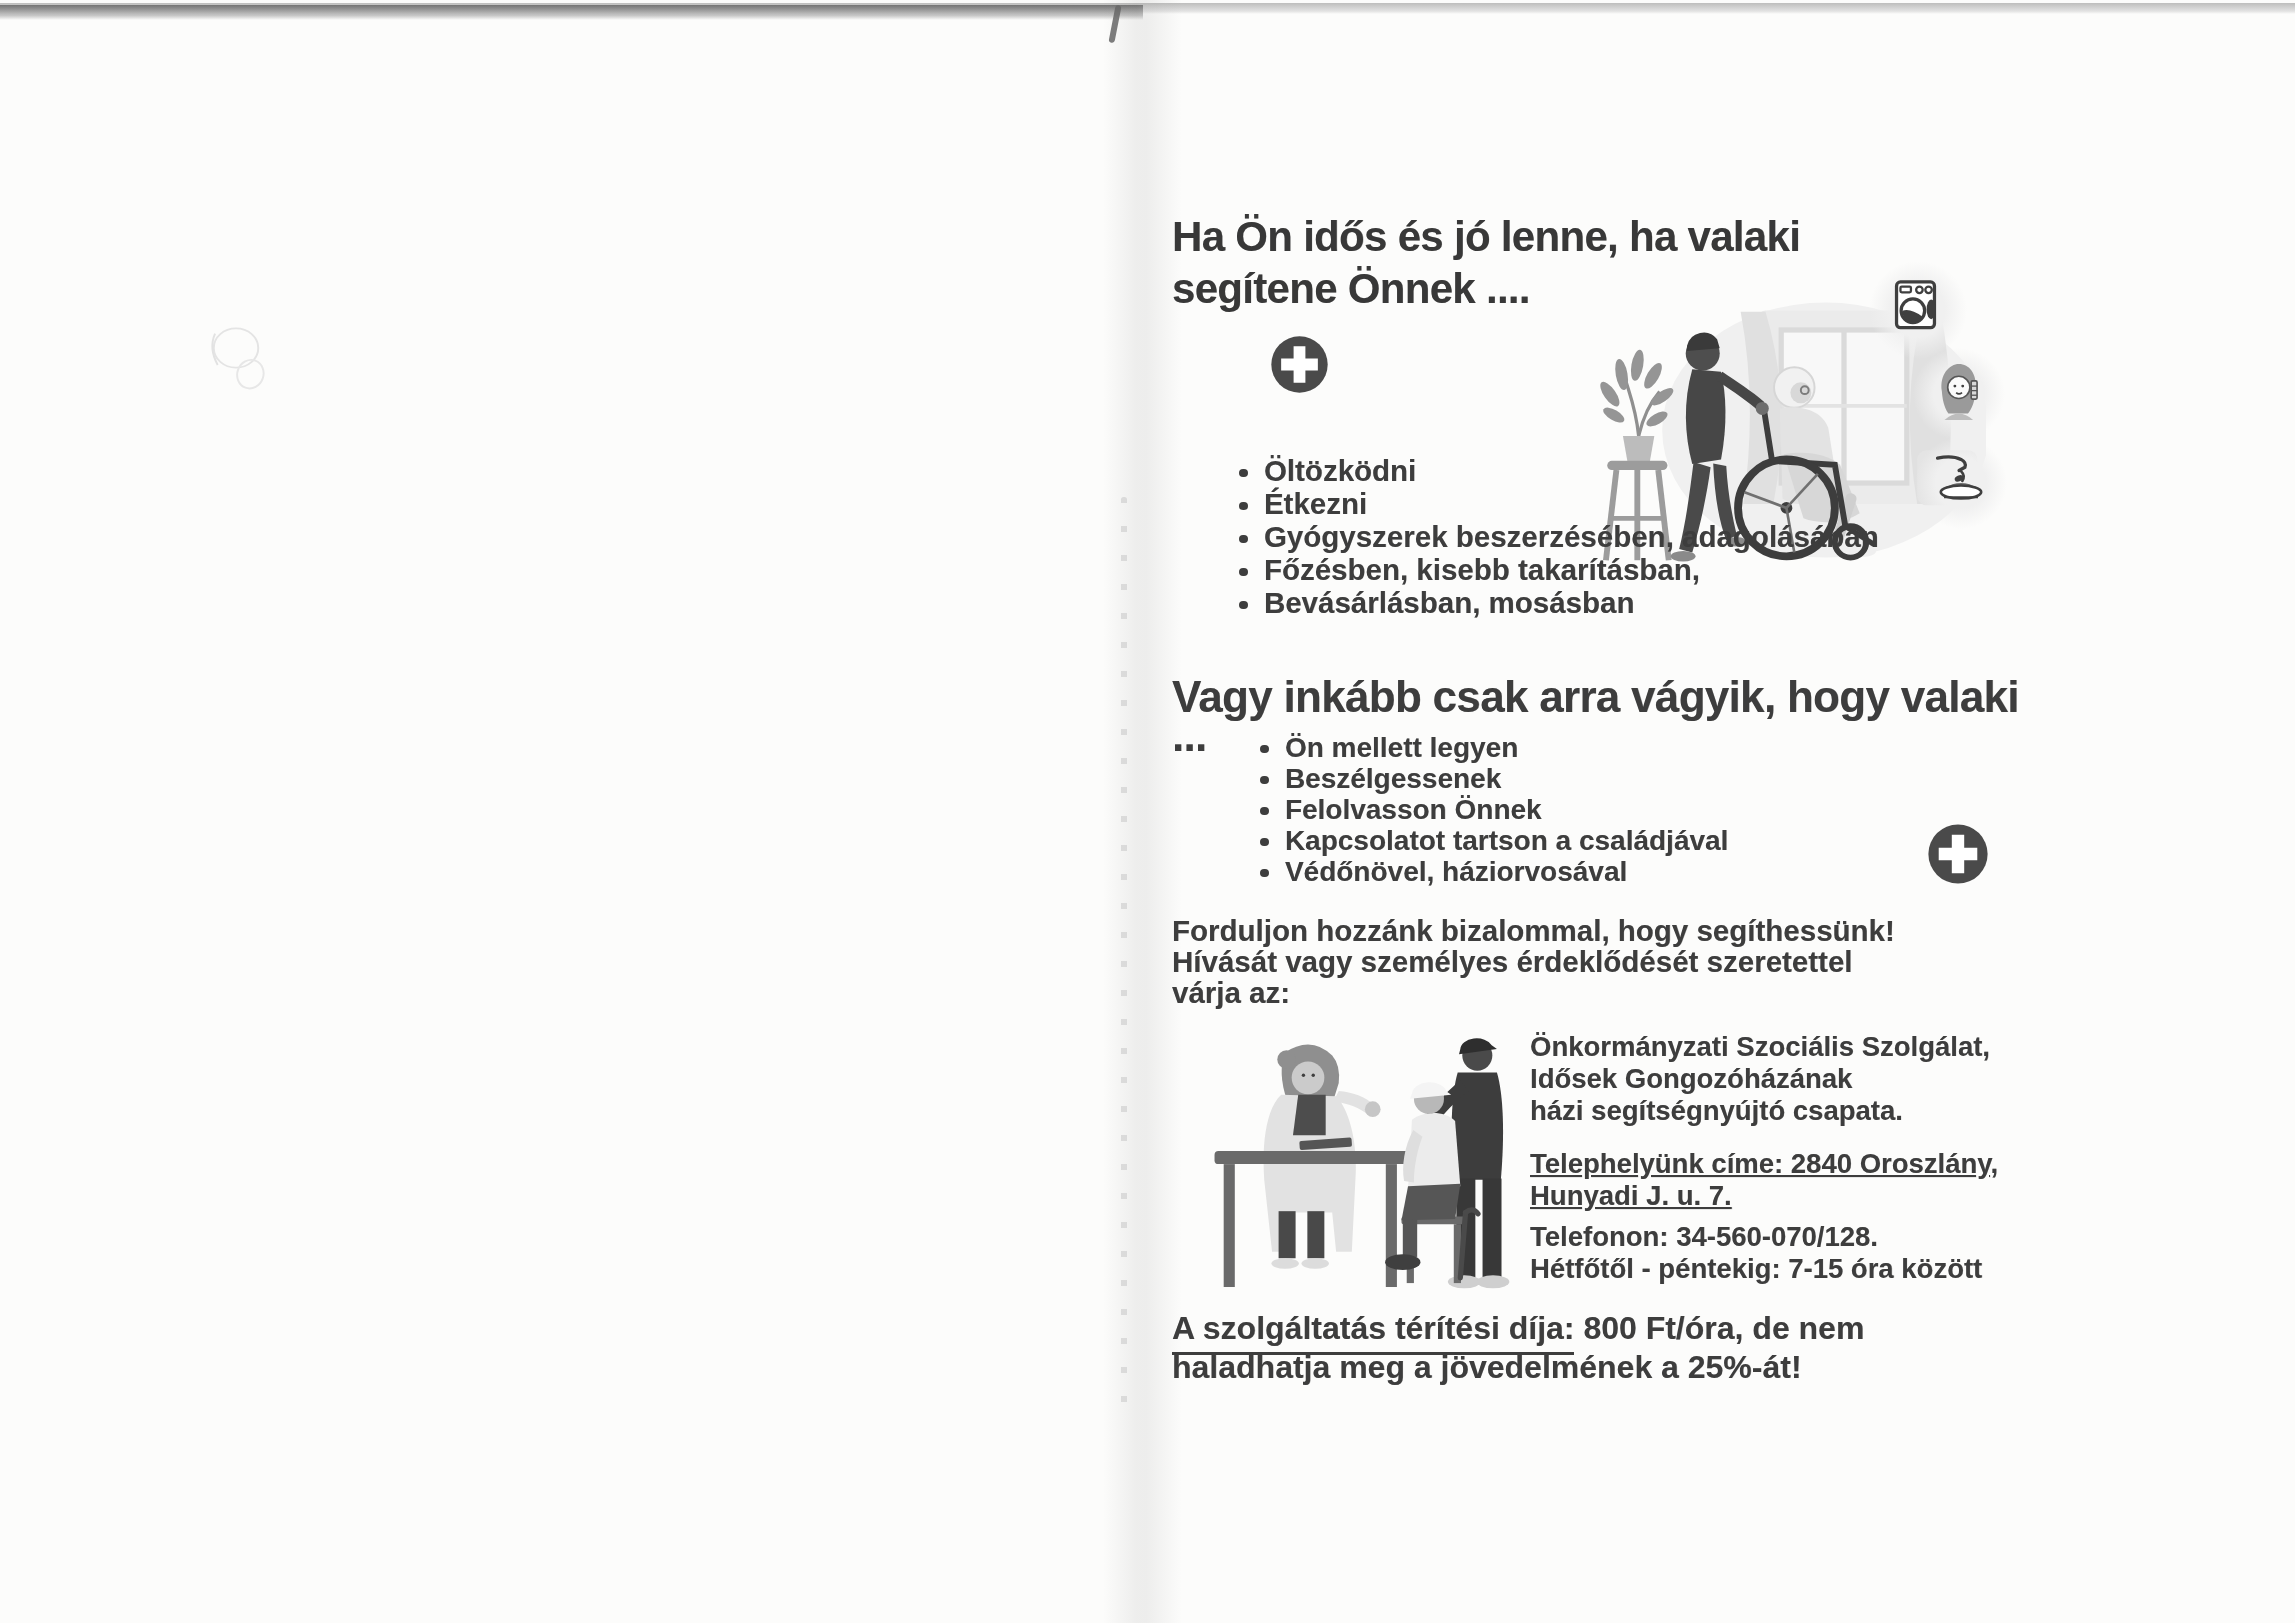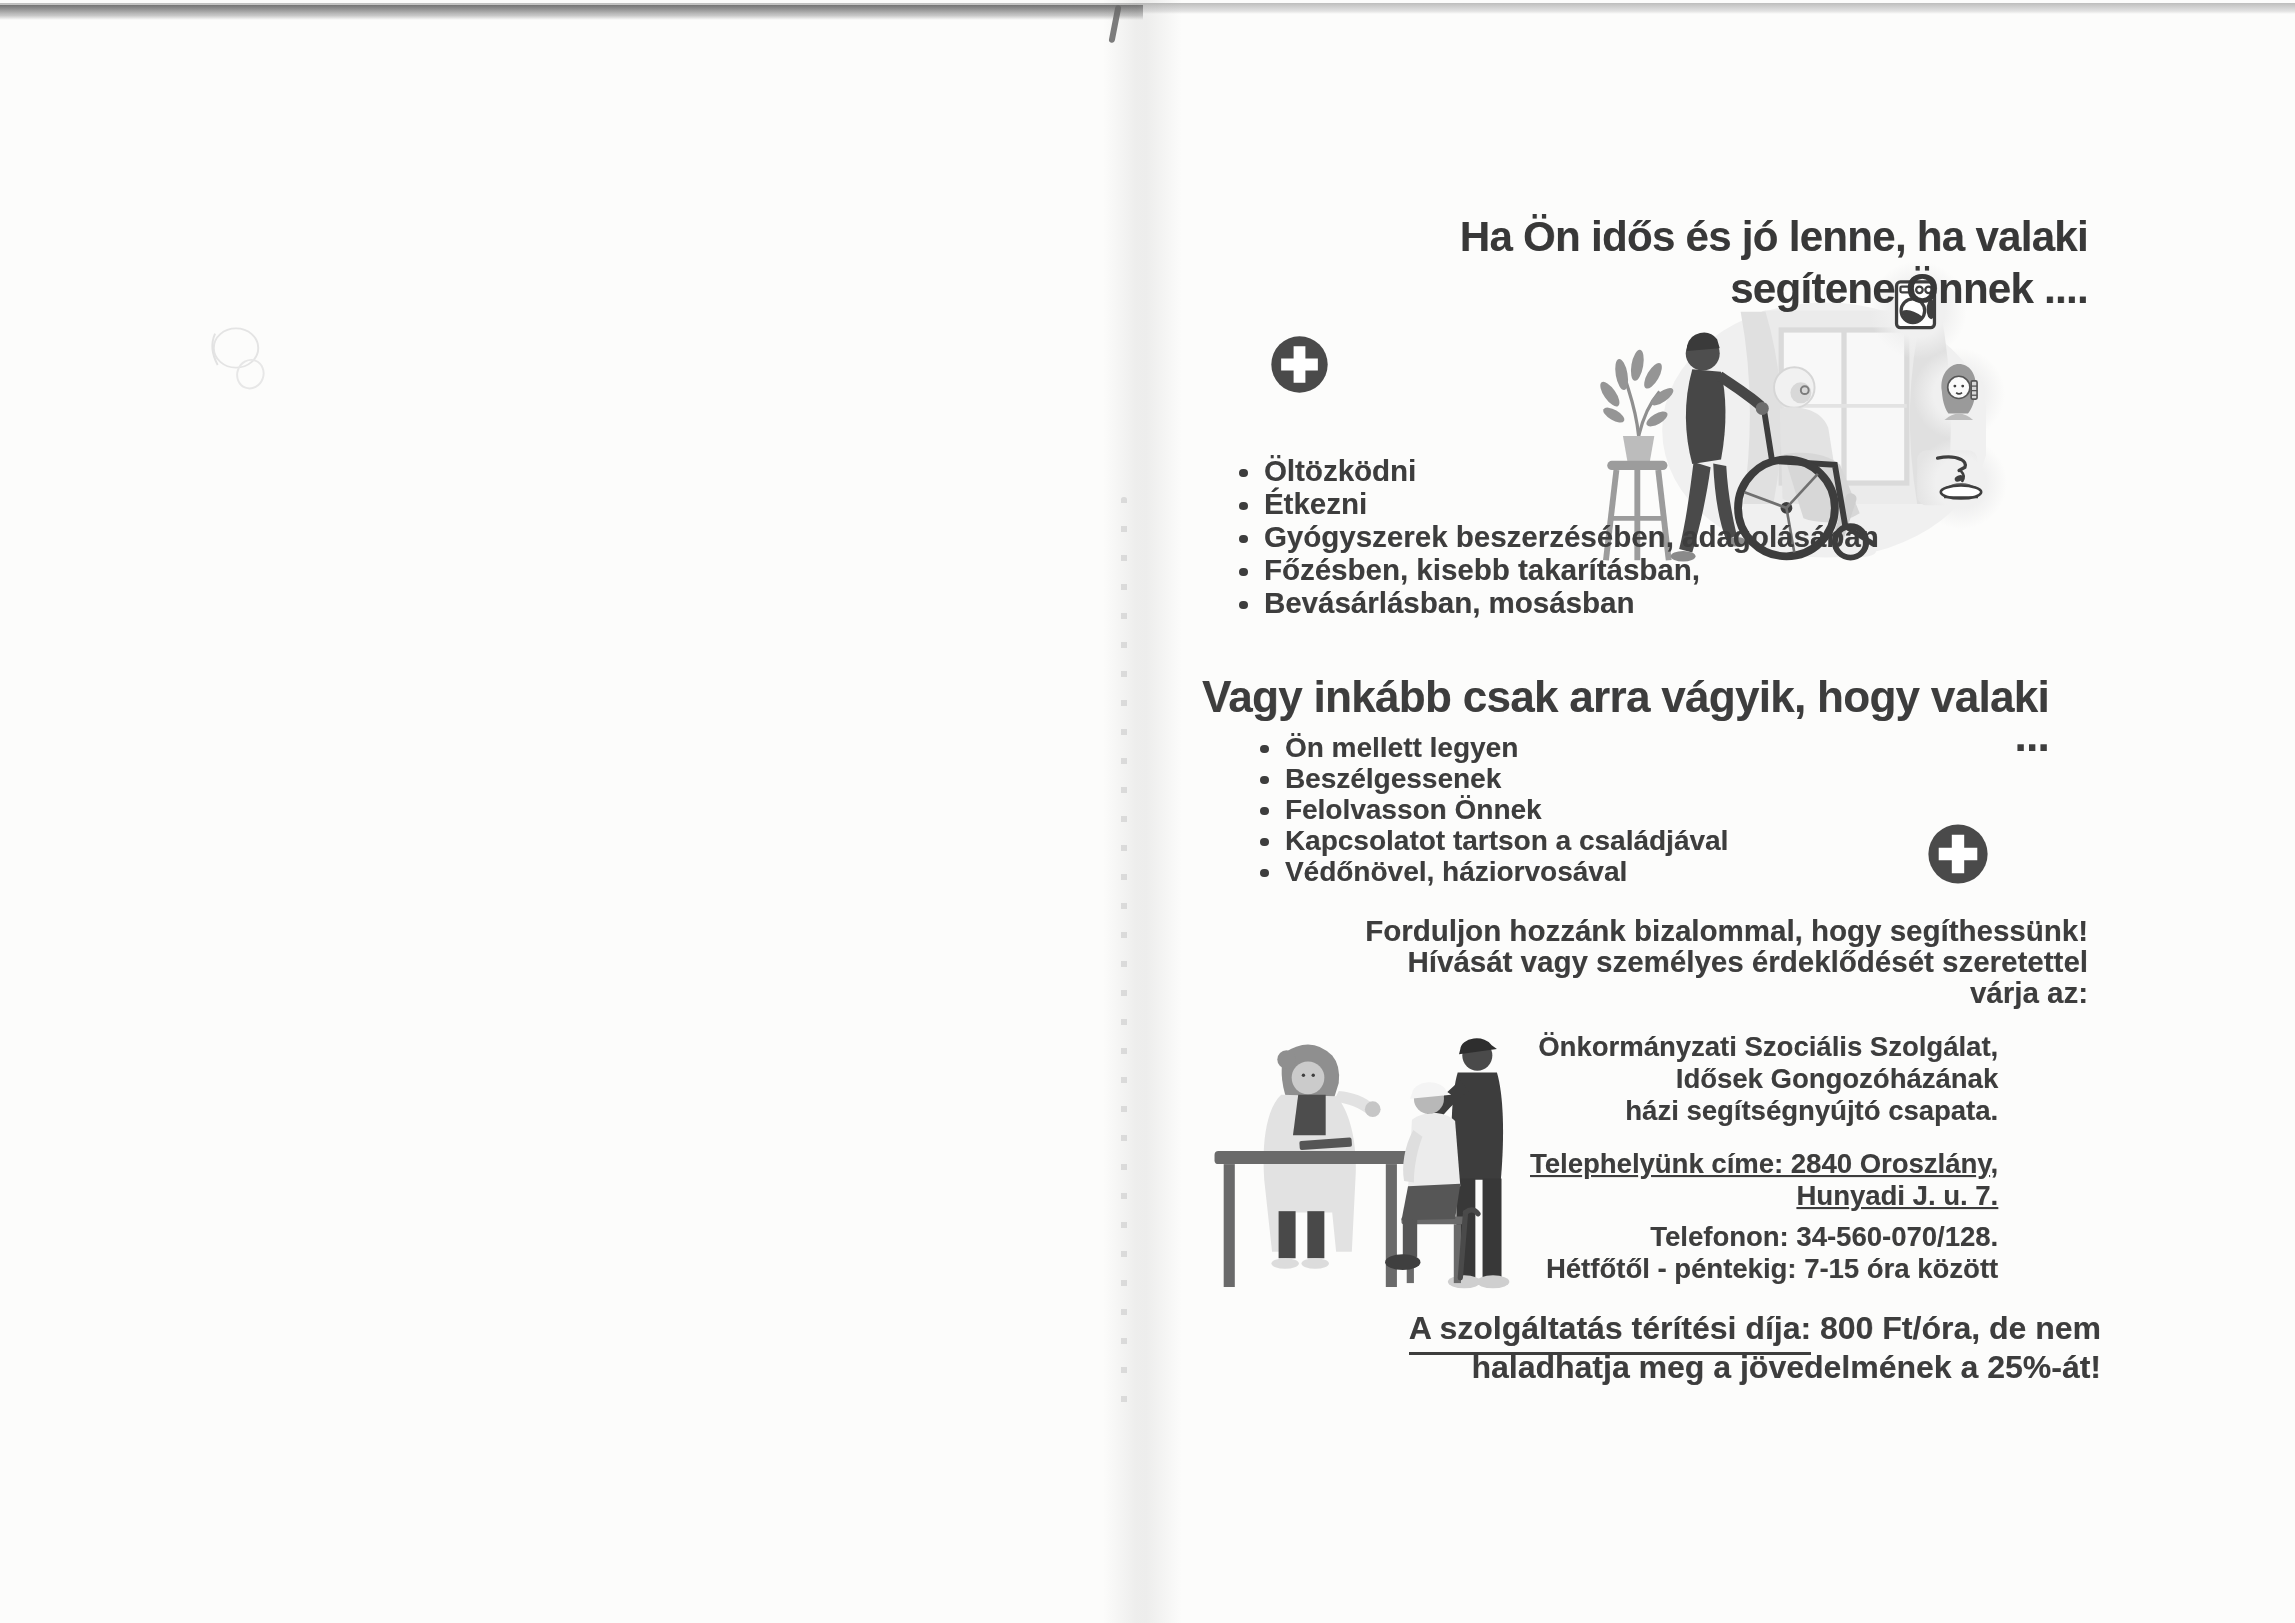--- a/index.html
+++ b/index.html
@@ -21,21 +21,21 @@
     background:linear-gradient(to right,rgba(0,0,0,0),rgba(110,110,110,.10) 42%,rgba(160,160,160,.16) 55%,rgba(0,0,0,0));}
   .fold-stitches{position:absolute;left:1121px;top:497px;width:5.9px;height:916px;
     background:repeating-linear-gradient(to bottom,#d2d2d2 0 5.9px,rgba(0,0,0,0) 5.9px 29px);
     opacity:.75;border-radius:2.6px;}
   .fold-hook{position:absolute;left:1112px;top:4.6px;width:5.9px;height:38px;
     background:#666;border-radius:3.3px;transform:rotate(11deg);opacity:.85;}
   .scribble{position:absolute;left:190px;top:314px;}
 
   
   .ink{color:#3d3d3d;font-weight:700;text-shadow:0.3px 0.3px 0.5px rgba(70,70,70,.4);}
-  .center{text-align:right;}
+  .center{text-align:left;}
 
   .title{position:absolute;left:1172px;top:211px;width:916px;
     font-size:42px;line-height:52px;letter-spacing:-0.7px;color:#383838;z-index:3;}
   .title span{display:block;}
 
   .subtitle{position:absolute;left:1172px;top:677px;width:877px;
     font-size:44px;line-height:39px;letter-spacing:-0.7px;z-index:3;}
 
   ul.blist{list-style:none;margin:0;padding:0;position:absolute;z-index:3;}
   ul.blist li{white-space:nowrap;}
@@ -45,21 +45,21 @@
   .list2{left:1260px;top:732px;font-size:28px;line-height:31px;}
 
   .contact-intro{position:absolute;left:1172px;top:915px;width:916px;
     font-size:29.5px;line-height:31px;z-index:3;}
   .contact-intro span{display:block;}
 
   .org-block{position:absolute;left:1530px;top:1031px;font-size:27.5px;line-height:32px;z-index:3;}
   .org-block p{margin:0;}
   .org-block p.gap-lg{margin-top:21px;text-decoration:underline;}
   .org-block p.gap-sm{margin-top:9.2px;}
-  .org-block span{display:block;white-space:nowrap;text-align:right;}
+  .org-block span{display:block;white-space:nowrap;}
 
   .fee{position:absolute;left:1172px;top:1309px;width:929px;
     font-size:32px;line-height:39px;z-index:3;}
   .fee .u{border-bottom:3.9px solid #3d3d3d;padding-bottom:6px;}
 
   
   .hero{position:absolute;left:1564px;top:296px;width:422px;height:276px;z-index:1;}
   .consult{position:absolute;left:1208px;top:1015px;width:319px;height:293px;z-index:1;}
 
   .halo{position:absolute;border-radius:50%;

